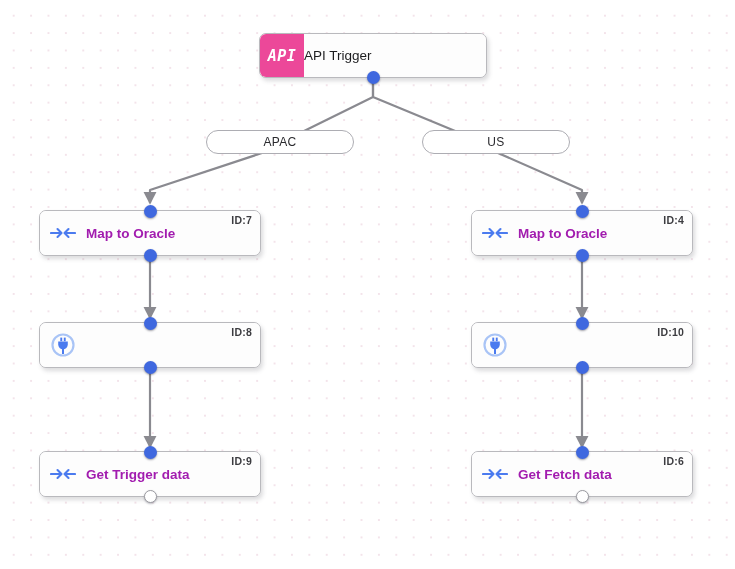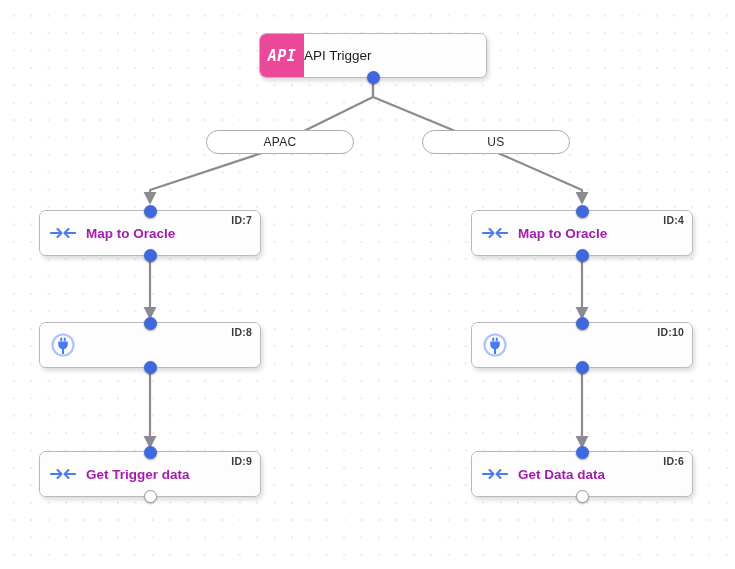--- a/index.html
+++ b/index.html
@@ -281,20 +281,20 @@
       <div class="step-icon">
         <svg width="26" height="20" viewBox="0 0 26 20">
           <g stroke="#4b7bef" stroke-width="2.1" fill="none" stroke-linecap="round">
             <line x1="1" y1="10" x2="11" y2="10"></line>
             <polyline points="7.5,6 11.5,10 7.5,14" stroke-linejoin="round"></polyline>
             <line x1="25" y1="10" x2="15" y2="10"></line>
             <polyline points="18.5,6 14.5,10 18.5,14" stroke-linejoin="round"></polyline>
           </g>
         </svg>
       </div>
-      <div class="step-title">Get Data data</div>
+      <div class="step-title">Get Fetch data</div>
     </div>
     <div class="node-id">ID:6</div>
     <div class="port filled top"></div>
     <div class="port hollow bottom"></div>
   </div>
 
 </div>
 
 </body></html>

